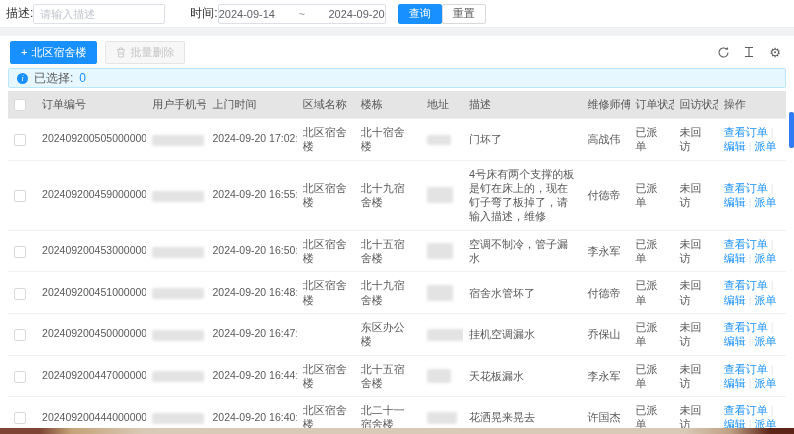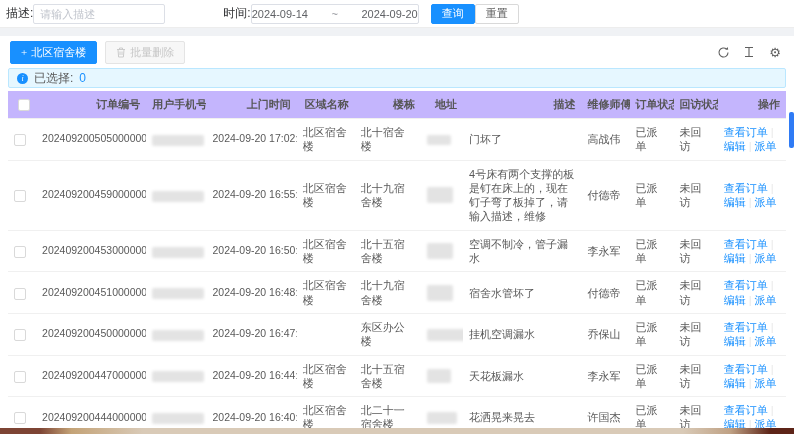--- a/index.html
+++ b/index.html
@@ -7,38 +7,38 @@
   body{font-family:"Liberation Sans","DejaVu Sans",sans-serif;font-size:12px;color:#595959;background:#f0f2f5}
   .screen{position:relative;width:794px;height:434px;background:#f0f2f5}
 
   
   .filter-bar{height:28px;background:#fff;display:flex;align-items:center;padding:0 6px;border-bottom:1px solid #ededed}
   .flabel{color:#303133;white-space:nowrap}
   .finput{width:132px;height:20px;border:1px solid #dcdfe6;border-radius:2px;padding:0 6px;font-size:11px;color:#333;outline:none;font-family:inherit}
   .finput::placeholder{color:#c0c4cc}
   .date-range{width:168px;height:20px;border:1px solid #dcdfe6;border-radius:2px;display:flex;align-items:center;justify-content:space-between;color:#606266;font-size:11px;background:#fff}
   .date-range .tilde{color:#909399}
-  .btn{height:20px;padding:4px 10px;border:1px solid #d9d9d9;background:#fff;border-radius:2px;font-size:11px;color:#595959;cursor:pointer;display:inline-flex;align-items:center;gap:4px;font-family:Liberation Serif, serif}
+  .btn{height:20px;padding:4px 10px;border:1px solid #d9d9d9;background:#fff;border-radius:2px;font-size:11px;color:#595959;cursor:pointer;display:inline-flex;align-items:center;gap:4px;font-family:Liberation Sans, sans-serif}
   .btn.primary{background:#1890ff;border-color:#1890ff;color:#fff}
   .btn.disabled{background:#f7f7f7;border-color:#e4e4e4;color:#c6c6c6}
   .spacer8{height:8px}
 
   
   .content{background:#fff;height:392px;position:relative;padding:0 8px 0 8px}
   .toolbar{height:30px;display:flex;align-items:center;gap:8px;padding:4px 0 2px 2px}
   .toolbar .btn{height:23px;font-size:11px}
   .tools{margin-left:auto;display:flex;align-items:center;gap:12px;color:#595959;padding-right:4px}
   .tool-ic{width:14px;height:14px;display:inline-flex;align-items:center;justify-content:center;cursor:pointer;font-size:13px;color:#5f5f5f}
   .alert{height:20px;background:#e6f7ff;border:1px solid #bae7ff;border-radius:2px;display:flex;align-items:center;gap:6px;padding:0 8px;margin:2px 0 3px 0;color:#595959}
   .info-ic{width:11px;height:11px;border-radius:50%;background:#1890ff;color:#fff;font-size:8px;line-height:11px;text-align:center;font-style:italic;font-family:"Liberation Serif",serif}
   .sel-count{color:#1890ff}
 
   
   table{width:100%;border-collapse:collapse;table-layout:fixed;font-size:11px}
-  th{background:#c4b5fd;color:#565656;font-weight:bold;text-align:right;padding:6px 6px;border-bottom:1px solid #f0f0f0;white-space:nowrap;overflow:hidden}
+  th{background:#e5e5e5;color:#565656;font-weight:normal;text-align:left;padding:6px 6px;border-bottom:1px solid #f0f0f0;white-space:nowrap;overflow:hidden}
   td{padding:6px 6px;border-bottom:1px solid #f0f0f0;color:#595959;vertical-align:middle;overflow:hidden;line-height:1.3}
   td.c-order{white-space:nowrap;font-size:10.5px}
   td.c-time{white-space:nowrap;font-size:10.5px}
   .checkbox{display:inline-block;width:12px;height:12px;border:1px solid #d9d9d9;border-radius:2px;background:#fff;vertical-align:middle;cursor:pointer}
   .blur{display:inline-block;background:#e3e3e3;border-radius:2px;filter:blur(1.6px);vertical-align:middle}
   .act a{color:#1890ff;text-decoration:none;cursor:pointer}
   .act .sep{color:#e8e8e8;margin:0 3px}
 
   
   .scroll-thumb{position:absolute;right:0;top:112px;width:5px;height:36px;background:#2f7bf5;border-radius:2px;cursor:grab}
@@ -46,21 +46,21 @@
   svg{display:block}
 </style>
 </head>
 <body>
 
 <div class="screen">
 
   <div class="filter-bar">
     <span class="flabel">描述:</span>
     <input class="finput" placeholder="请输入描述" style="">
-    <span class="flabel" style="margin-left:58px">时间:</span>
+    <span class="flabel" style="margin-left:25px">时间:</span>
     <div class="date-range">
       <span>2024-09-14</span>
       <span class="tilde">~</span>
       <span>2024-09-20</span>
     </div>
     <button class="btn primary" style="margin-left:12px">查询</button>
     <button class="btn">重置</button>
   </div>
 
   <div class="spacer8"></div>

